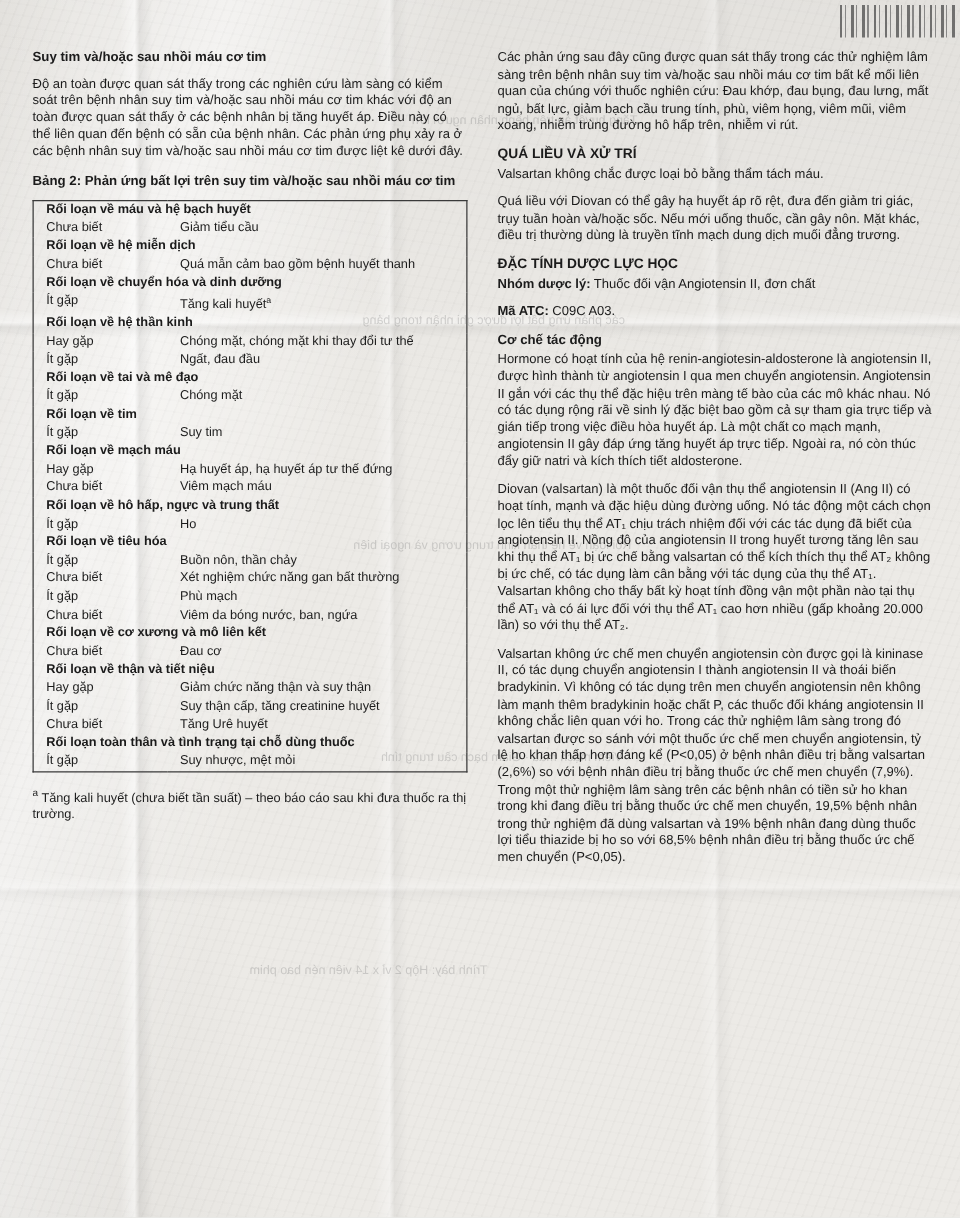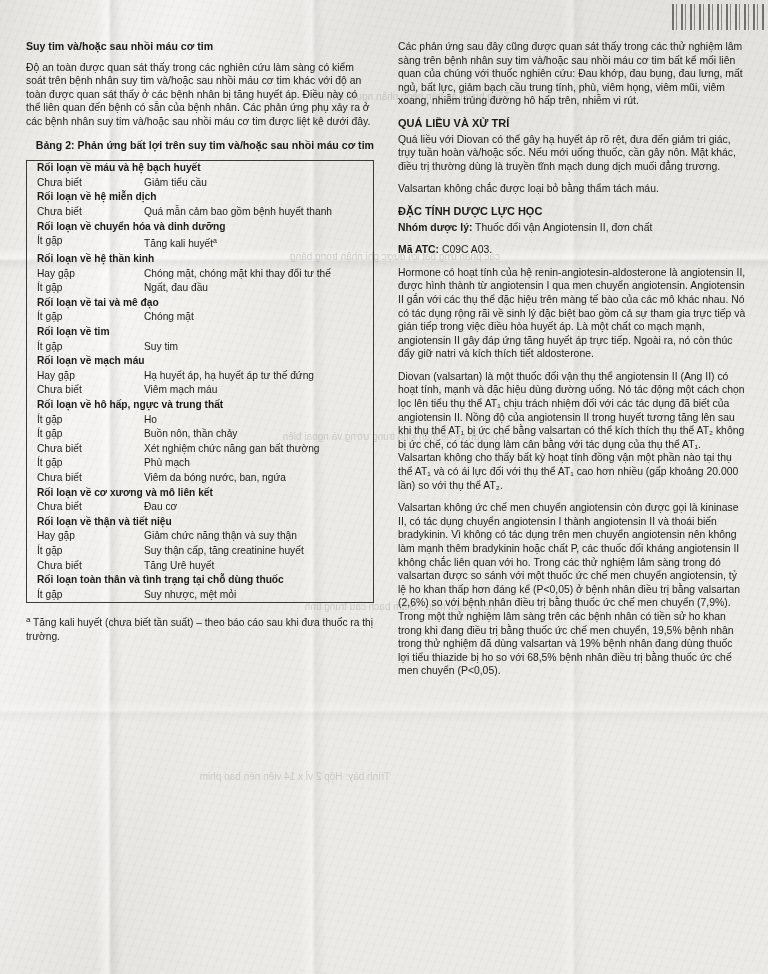--- a/index.html
+++ b/index.html
@@ -106,21 +106,20 @@
     font-weight: bold;
     font-size: 10.6px;
     line-height: 13.6px;
     margin: 0 0 7px 0;
   }
   .tbl-title {
     font-weight: bold;
     font-size: 10.6px;
     line-height: 13.6px;
     margin: 10px 0 8px 0;
-    text-align: right;
   }
 
   
   table.adr {
     width: 100%;
     border-collapse: collapse;
     border: 1px solid #3a3a3a;
     font-size: 10.2px;
     line-height: 12.6px;
   }
@@ -256,20 +255,23 @@
             </tr>
 
           <tr class="group">
               <td colspan="2">Rối loạn về hô hấp, ngực và trung thất</td>
             </tr>
           <tr>
               <td class="freq">Ít gặp</td>
               <td>Ho</td>
             </tr>
 
+          <tr class="group">
+              <td colspan="2">Rối loạn về tiêu hóa</td>
+            </tr>
           <tr>
               <td class="freq">Ít gặp</td>
               <td>Buồn nôn, thần chảy</td>
             </tr>
 
           <tr>
               <td class="freq">Chưa biết</td>
               <td>Xét nghiệm chức năng gan bất thường</td>
             </tr>
 
@@ -321,35 +323,36 @@
         <span>Tăng kali huyết (chưa biết tần suất) – theo báo cáo sau khi đưa thuốc ra thị trường.</span>
       </div>
 
     </div>
 
     <div class="col">
 
       <p>Các phản ứng sau đây cũng được quan sát thấy trong các thử nghiệm lâm sàng trên bệnh nhân suy tim và/hoặc sau nhồi máu cơ tim bất kể mối liên quan của chúng với thuốc nghiên cứu: Đau khớp, đau bụng, đau lưng, mất ngủ, bất lực, giảm bạch cầu trung tính, phù, viêm họng, viêm mũi, viêm xoang, nhiễm trùng đường hô hấp trên, nhiễm vi rút.</p>
 
       <h2 class="sec">QUÁ LIỀU VÀ XỬ TRÍ</h2>
+      <p>Valsartan không chắc được loại bỏ bằng thẩm tách máu.</p>
       <p>Quá liều với Diovan có thể gây hạ huyết áp rõ rệt, đưa đến giảm tri giác, trụy tuần hoàn và/hoặc sốc. Nếu mới uống thuốc, cần gây nôn. Mặt khác, điều trị thường dùng là truyền tĩnh mạch dung dịch muối đẳng trương.</p>
-      <p>Valsartan không chắc được loại bỏ bằng thẩm tách máu.</p>
 
       <h2 class="sec">ĐẶC TÍNH DƯỢC LỰC HỌC</h2>
 
       <p>
         <span class="b">Nhóm dược lý:</span>
         <span>Thuốc đối vận Angiotensin II, đơn chất</span>
       </p>
 
       <p>
         <span class="b">Mã ATC:</span>
         <span>C09C A03.</span>
       </p>
 
+      <h3 class="subsec">Cơ chế tác động</h3>
 
       <p>Hormone có hoạt tính của hệ renin-angiotesin-aldosterone là angiotensin II, được hình thành từ angiotensin I qua men chuyển angiotensin. Angiotensin II gắn với các thụ thể đặc hiệu trên màng tế bào của các mô khác nhau. Nó có tác dụng rộng rãi về sinh lý đặc biệt bao gồm cả sự tham gia trực tiếp và gián tiếp trong việc điều hòa huyết áp. Là một chất co mạch mạnh, angiotensin II gây đáp ứng tăng huyết áp trực tiếp. Ngoài ra, nó còn thúc đẩy giữ natri và kích thích tiết aldosterone.</p>
       <p>Diovan (valsartan) là một thuốc đối vận thụ thể angiotensin II (Ang II) có hoạt tính, mạnh và đặc hiệu dùng đường uống. Nó tác động một cách chọn lọc lên tiểu thụ thể AT₁ chịu trách nhiệm đối với các tác dụng đã biết của angiotensin II. Nồng độ của angiotensin II trong huyết tương tăng lên sau khi thụ thể AT₁ bị ức chế bằng valsartan có thể kích thích thụ thể AT₂ không bị ức chế, có tác dụng làm cân bằng với tác dụng của thụ thể AT₁. Valsartan không cho thấy bất kỳ hoạt tính đồng vận một phần nào tại thụ thể AT₁ và có ái lực đối với thụ thể AT₁ cao hơn nhiều (gấp khoảng 20.000 lần) so với thụ thể AT₂.</p>
       <p>Valsartan không ức chế men chuyển angiotensin còn được gọi là kininase II, có tác dụng chuyển angiotensin I thành angiotensin II và thoái biến bradykinin. Vì không có tác dụng trên men chuyển angiotensin nên không làm mạnh thêm bradykinin hoặc chất P, các thuốc đối kháng angiotensin II không chắc liên quan với ho. Trong các thử nghiệm lâm sàng trong đó valsartan được so sánh với một thuốc ức chế men chuyển angiotensin, tỷ lệ ho khan thấp hơn đáng kể (P&lt;0,05) ở bệnh nhân điều trị bằng valsartan (2,6%) so với bệnh nhân điều trị bằng thuốc ức chế men chuyển (7,9%). Trong một thử nghiệm lâm sàng trên các bệnh nhân có tiền sử ho khan trong khi đang điều trị bằng thuốc ức chế men chuyển, 19,5% bệnh nhân trong thử nghiệm đã dùng valsartan và 19% bệnh nhân đang dùng thuốc lợi tiểu thiazide bị ho so với 68,5% bệnh nhân điều trị bằng thuốc ức chế men chuyển (P&lt;0,05).</p>
 
     </div>
 
   </div>
 </div>
 

